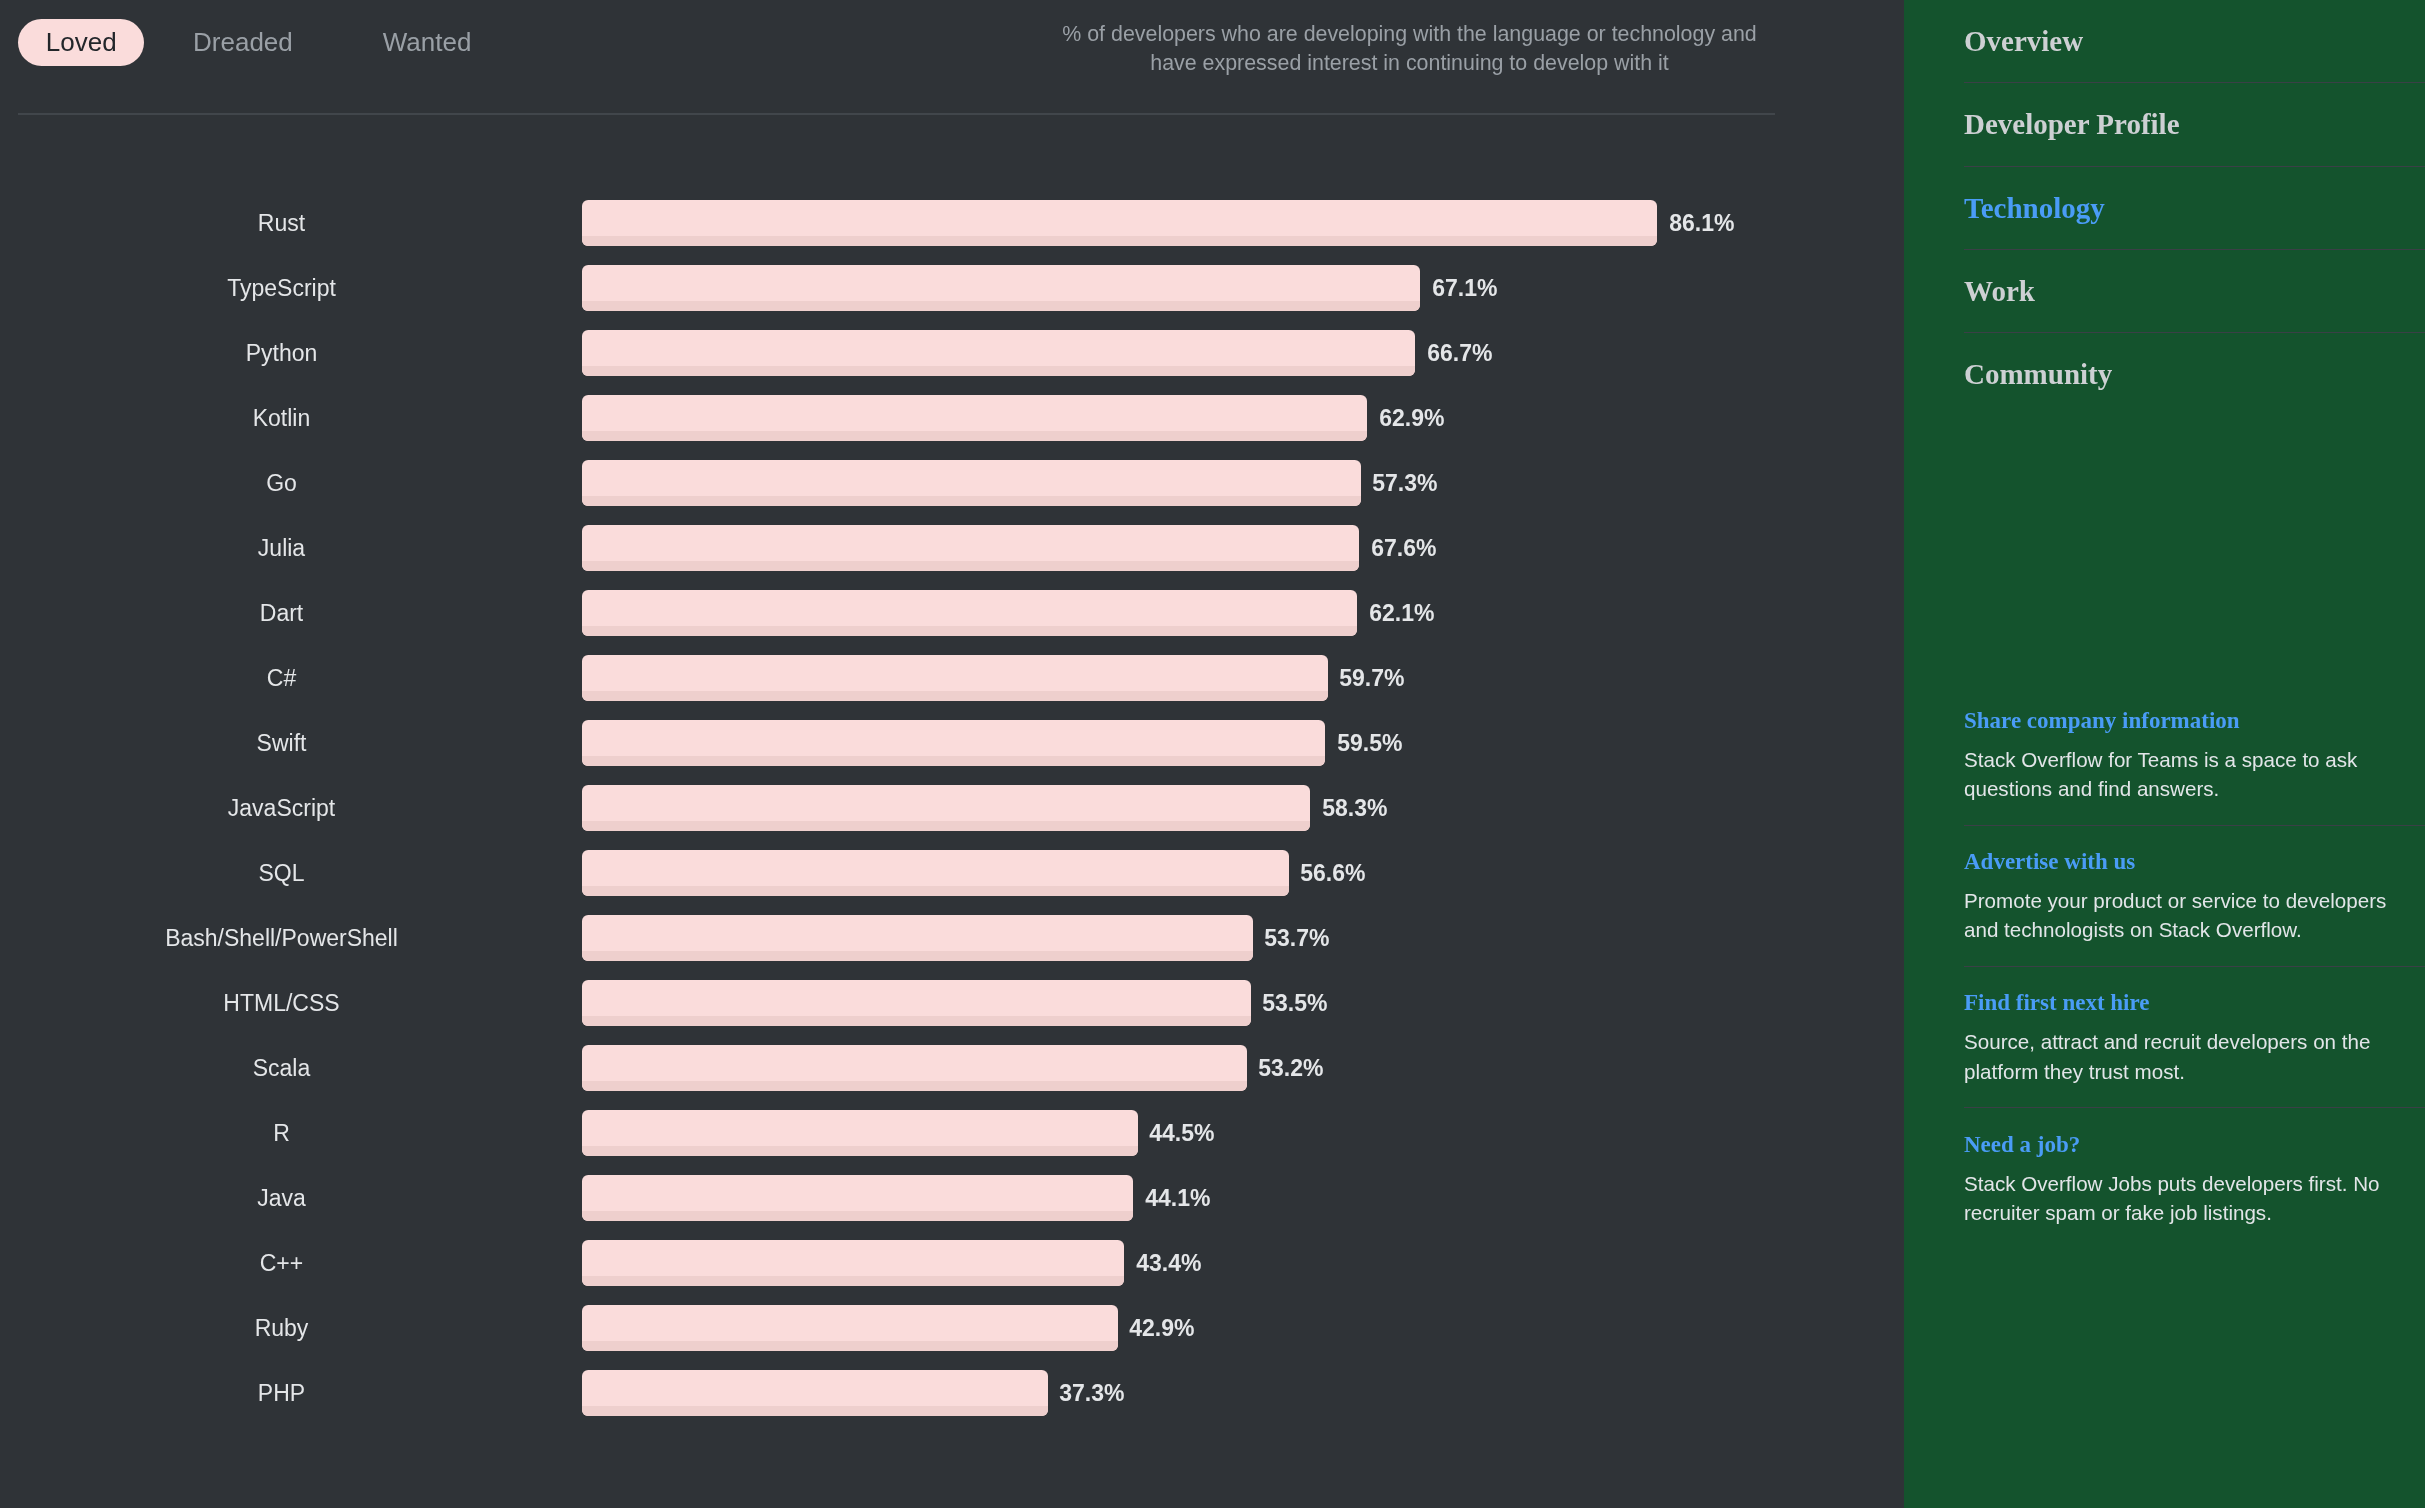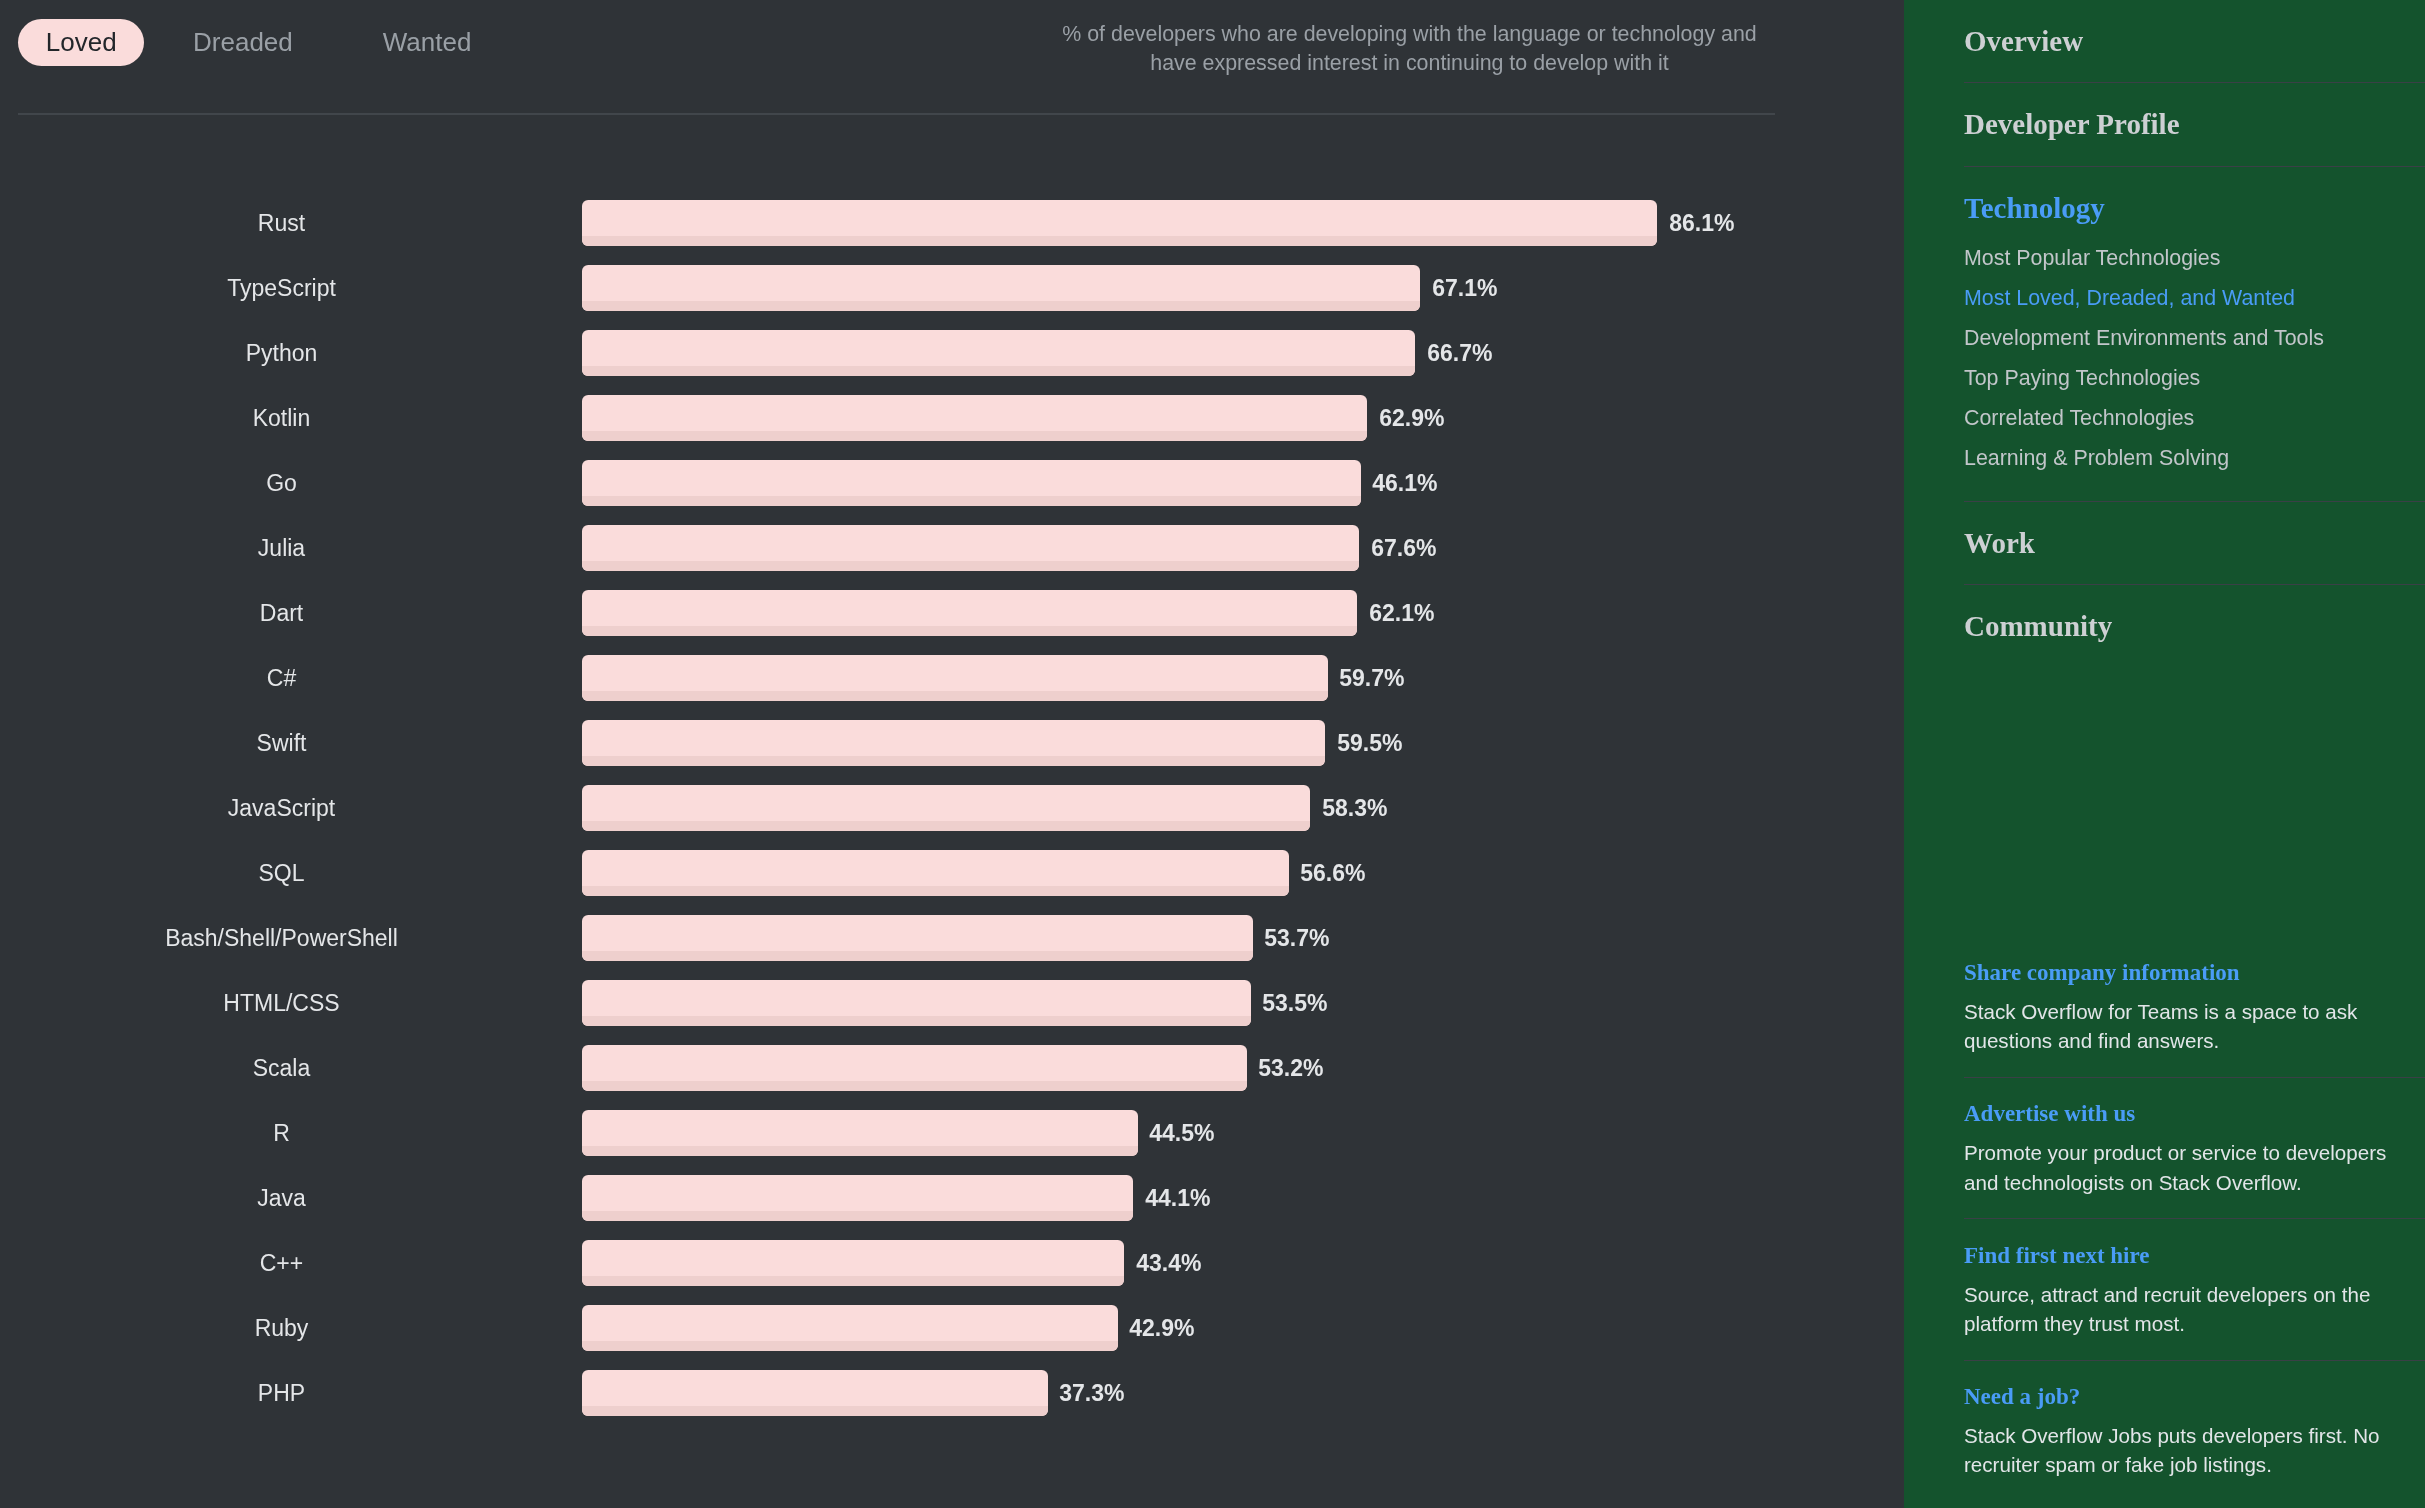--- a/index.html
+++ b/index.html
@@ -248,21 +248,21 @@
           <div class="bar-wrap" style="width: 785px;">
             <div class="bar"></div>
           </div>
           <div class="bar-value" style="left: 1367px;">62.9%</div>
         </div>
         <div class="row">
           <div class="row-label">Go</div>
           <div class="bar-wrap" style="width: 779px;">
             <div class="bar"></div>
           </div>
-          <div class="bar-value" style="left: 1360px;">46.1%</div>
+          <div class="bar-value" style="left: 1360px;">57.3%</div>
         </div>
         <div class="row">
           <div class="row-label">Julia</div>
           <div class="bar-wrap" style="width: 777px;">
             <div class="bar"></div>
           </div>
           <div class="bar-value" style="left: 1359px;">67.6%</div>
         </div>
         <div class="row">
           <div class="row-label">Dart</div>
@@ -363,28 +363,20 @@
     <div class="sb-inner">
       <div id="sb-sections">
           <div class="sb-section">
             <div class="sb-head">Overview</div>
           </div>
           <div class="sb-section">
             <div class="sb-head">Developer Profile</div>
           </div>
           <div class="sb-section">
             <div class="sb-head active">Technology</div>
-            <div class="sb-sub-list">
-              <div class="sb-sub">Most Popular Technologies</div>
-              <div class="sb-sub active">Most Loved, Dreaded, and Wanted</div>
-              <div class="sb-sub">Development Environments and Tools</div>
-              <div class="sb-sub">Top Paying Technologies</div>
-              <div class="sb-sub">Correlated Technologies</div>
-              <div class="sb-sub">Learning &amp; Problem Solving</div>
-            </div>
           </div>
           <div class="sb-section">
             <div class="sb-head">Work</div>
           </div>
           <div class="sb-section last">
             <div class="sb-head">Community</div>
           </div>
         </div>
       <div id="sb-gap"></div>
       <div id="sb-promos">

